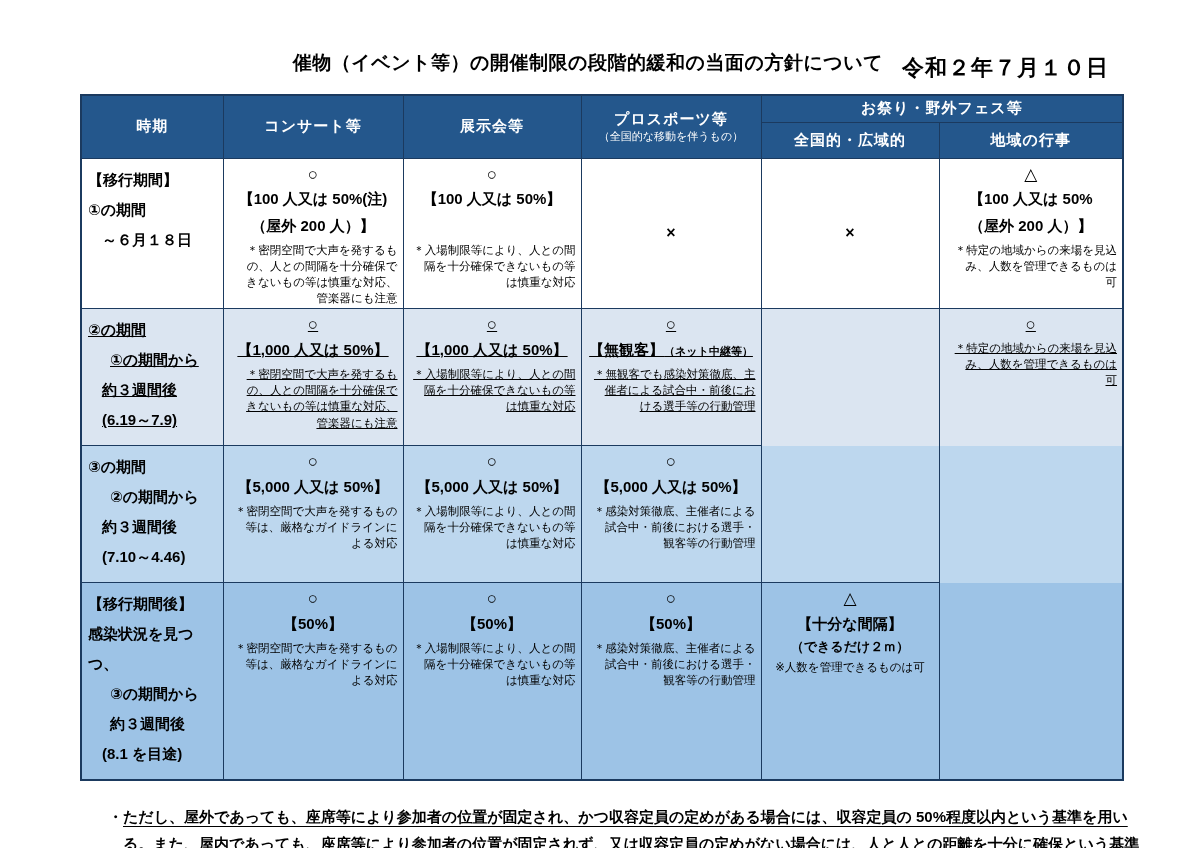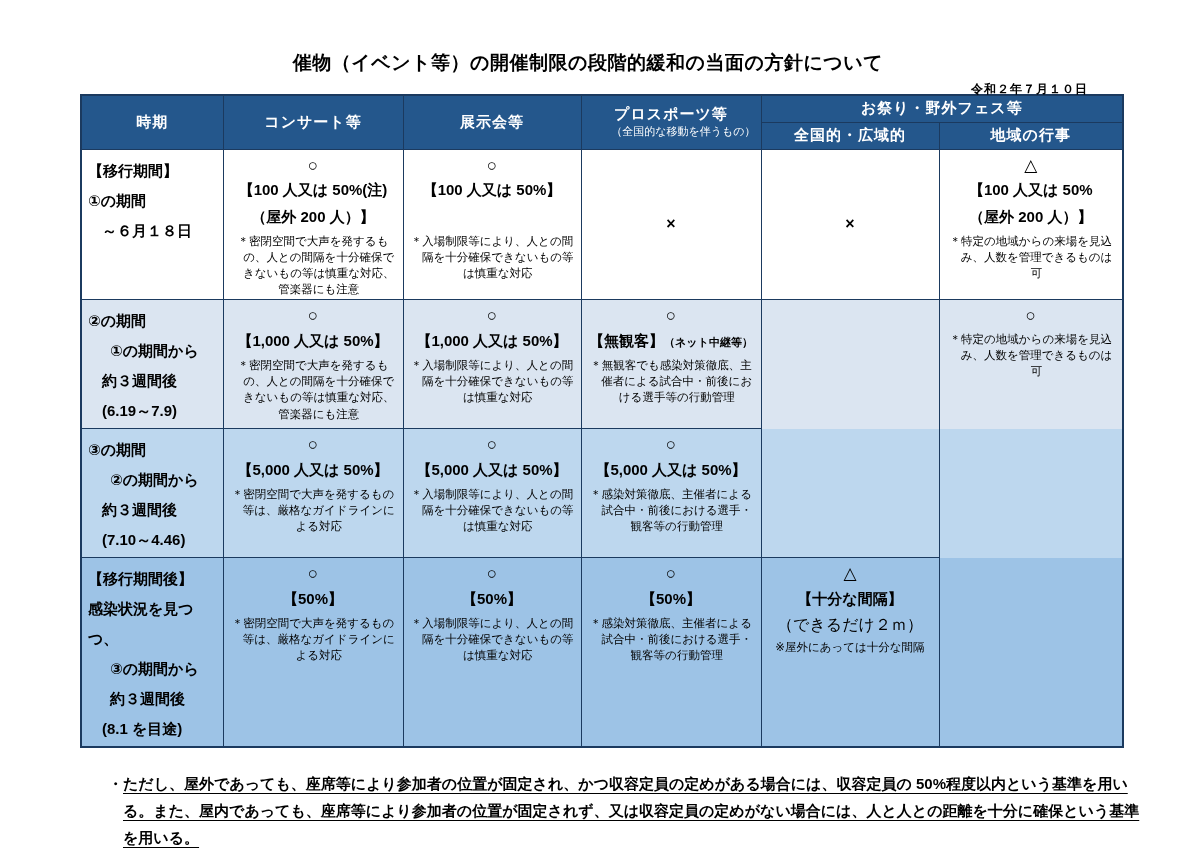--- a/index.html
+++ b/index.html
@@ -11,55 +11,55 @@
   }
   *{box-sizing:border-box;margin:0;padding:0;}
   html,body{width:1200px;height:848px;background:#ffffff;overflow:hidden;
     font-family:"Liberation Sans","DejaVu Sans",sans-serif;color:#000;}
   .page{position:relative;width:1200px;height:848px;padding-top:50px;}
 
   
   .title-row{position:relative;width:1176px;height:34px;}
   .doc-title{position:absolute;left:0;right:0;text-align:center;
     font-size:19px;font-weight:700;letter-spacing:.5px;}
-  .doc-date{position:absolute;right:88px;top:3px;font-size:12px;font-weight:600;letter-spacing:1px;margin-top:28px;}
+  .doc-date{position:absolute;right:67px;top:3px;font-size:22px;font-weight:600;letter-spacing:1px;}
 
   
   table.main{border-collapse:collapse;table-layout:fixed;
     margin:10px 0 0 80px;width:1042px;
     border:2px solid var(--border);}
   th,td{border:1px solid var(--border);padding:2px 5px;vertical-align:top;overflow:hidden;}
   thead th{background:var(--header_bg);color:#fff;font-weight:600;
     text-align:center;vertical-align:middle;font-size:15px;letter-spacing:1px;}
   th.h-top{height:27px;}
-  th.h-sub{height:27px;}
-  .sports-sub{font-size:11px;font-weight:400;letter-spacing:0;margin-top:0;text-align:right;}
+  th.h-sub{height:36px;}
+  .sports-sub{font-size:11px;font-weight:400;letter-spacing:0;margin-top:0;}
 
   tr.r1{height:148px;} tr.r1 td{background:#ffffff;}
-  tr.r2{height:127px;} tr.r2 td{background:var(--row2_bg);}
+  tr.r2{height:127px;text-decoration:underline;} tr.r2 td{background:var(--row2_bg);}
   tr.r3{height:105px;} tr.r3 td{background:var(--row3_bg);}
   tr.r4{height:135px;border-radius:26px;} tr.r4 td{background:var(--row4_bg);}
 
   td.no-b{border-bottom:none;}
   td.no-t{border-top:none;}
   td.vmid{vertical-align:middle;text-align:center;}
 
   
-  td.period{font-size:15px;font-weight:700;line-height:2.0;padding:6px 4px 2px 6px;}
+  td.period{font-size:15px;font-weight:700;line-height:2.0;padding:6px 4px 10px 6px;}
   .p-ind1{padding-left:14px;}
   .p-ind2{padding-left:22px;}
 
   
   td.cell{text-align:center;padding-top:4px;}
   .mark{font-size:17px;font-weight:600;line-height:1.4;}
   .mark-big{font-size:16px;font-weight:600;}
   .limit{font-size:15px;font-weight:700;line-height:1.75;white-space:nowrap;}
   .limit-sub{font-size:11px;font-weight:600;}
-  .sub-line{font-size:16px;font-weight:400;line-height:1.6;}
-  .note{font-size:11.5px;font-weight:500;line-height:1.4;text-align:center;
+  .sub-line{font-size:13px;font-weight:700;line-height:1.6;}
+  .note{font-size:11.5px;font-weight:500;line-height:1.4;text-align:right;
     margin-top:3px;padding-left:1em;text-indent:-1em;}
   .note-center{font-size:11.5px;font-weight:500;line-height:1.5;text-align:center;margin-top:1px;}
   .gap{height:26px;}
 
   
   .footnotes{margin:22px 0 0 78px;width:1064px;font-size:15px;font-weight:600;line-height:1.8;}
   .fn-line2{padding-left:45px;text-indent:-15px;margin-top:2px;}
   .fn-underline{text-decoration:underline;text-underline-offset:4px;text-decoration-thickness:1px;}
 </style>
 </head>
@@ -208,21 +208,21 @@
         </td>
         <td class="cell">
           <div class="mark">○</div>
           <div class="limit">【50%】</div>
           <div class="note">＊感染対策徹底、主催者による試合中・前後における選手・観客等の行動管理</div>
         </td>
         <td class="cell">
           <div class="mark">△</div>
           <div class="limit">【十分な間隔】</div>
           <div class="sub-line">（できるだけ２ｍ）</div>
-          <div class="note-center">※屋外にあっては十分な間隔</div>
+          <div class="note-center">※人数を管理できるものは可</div>
         </td>
         <td class="no-t"></td>
       </tr>
 
     </tbody>
   </table>
 
   <div class="footnotes">
     <div class="fn-line2">
       <span class="fn-bullet">・</span><span class="fn-underline">ただし、屋外であっても、座席等により参加者の位置が固定され、かつ収容定員の定めがある場合には、収容定員の 50%程度以内という基準を用いる。また、屋内であっても、座席等により参加者の位置が固定されず、又は収容定員の定めがない場合には、人と人との距離を十分に確保という基準を用いる。</span>

